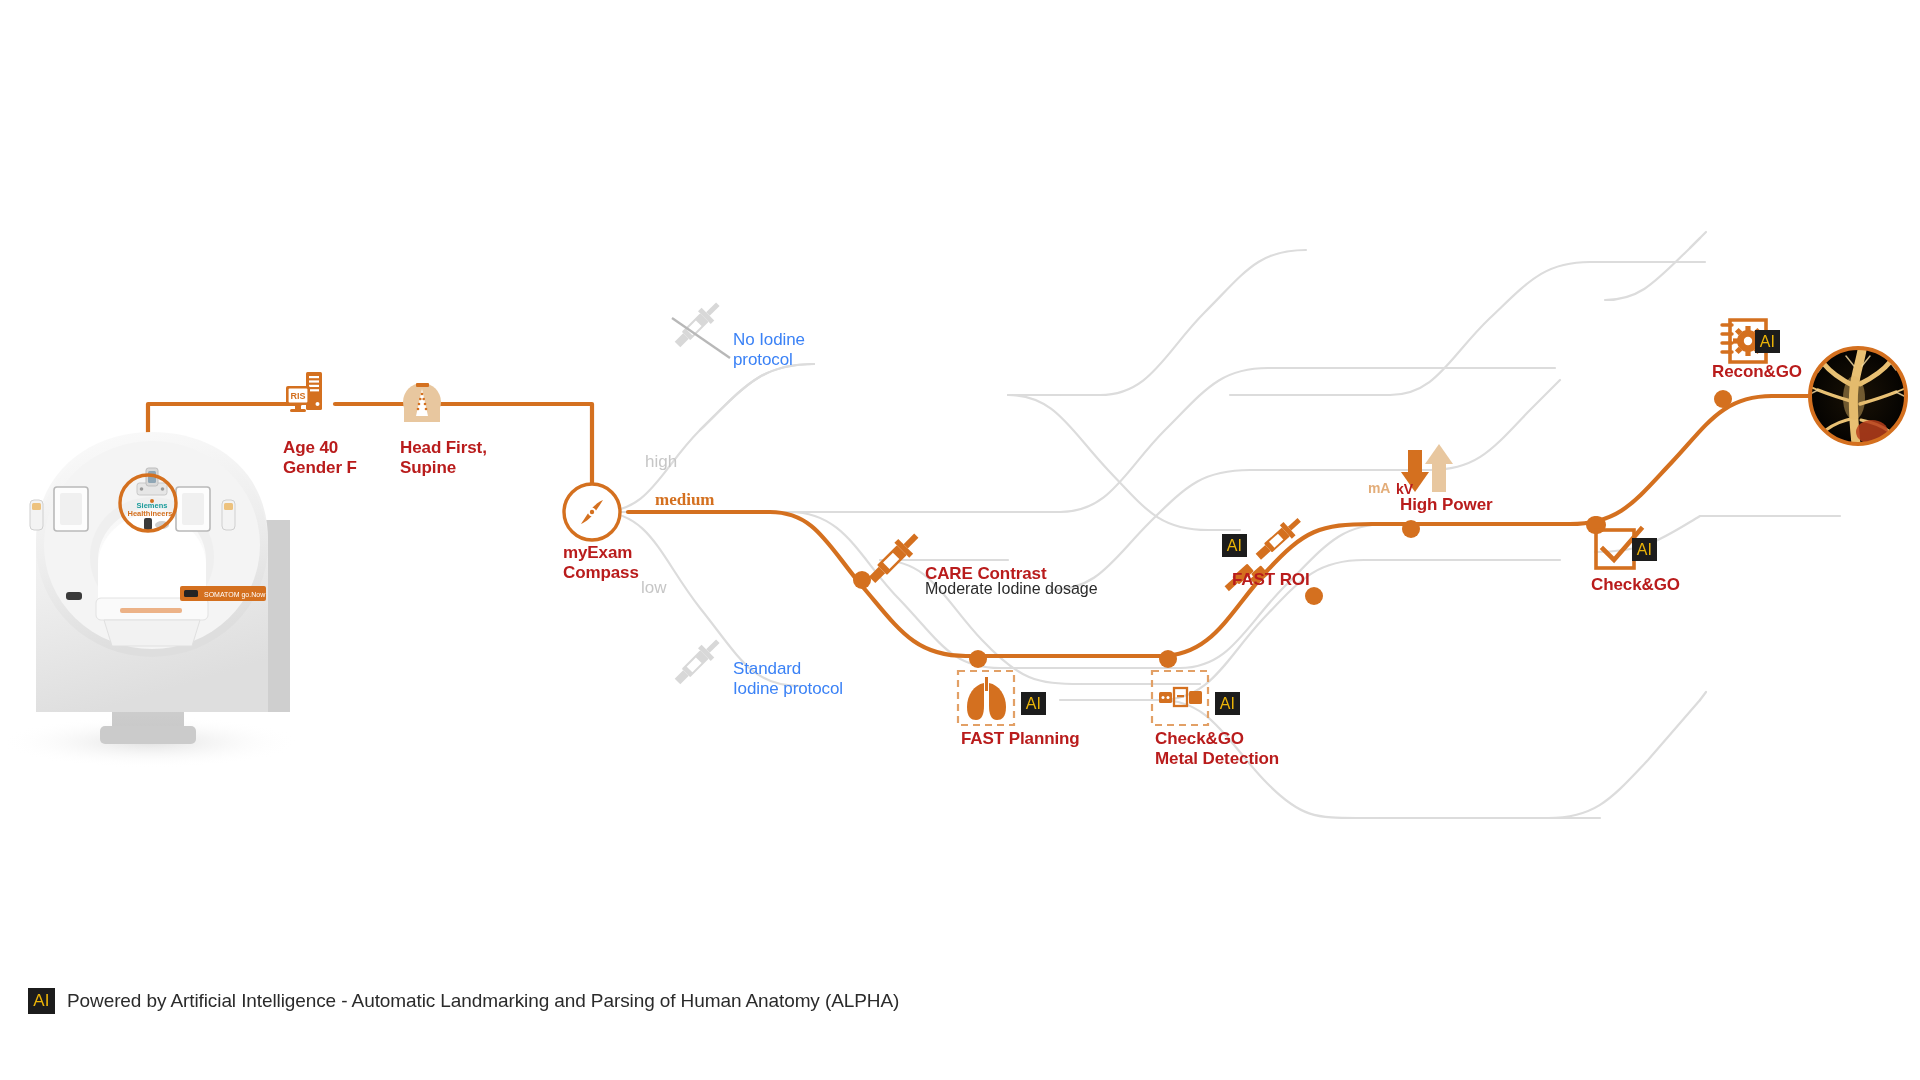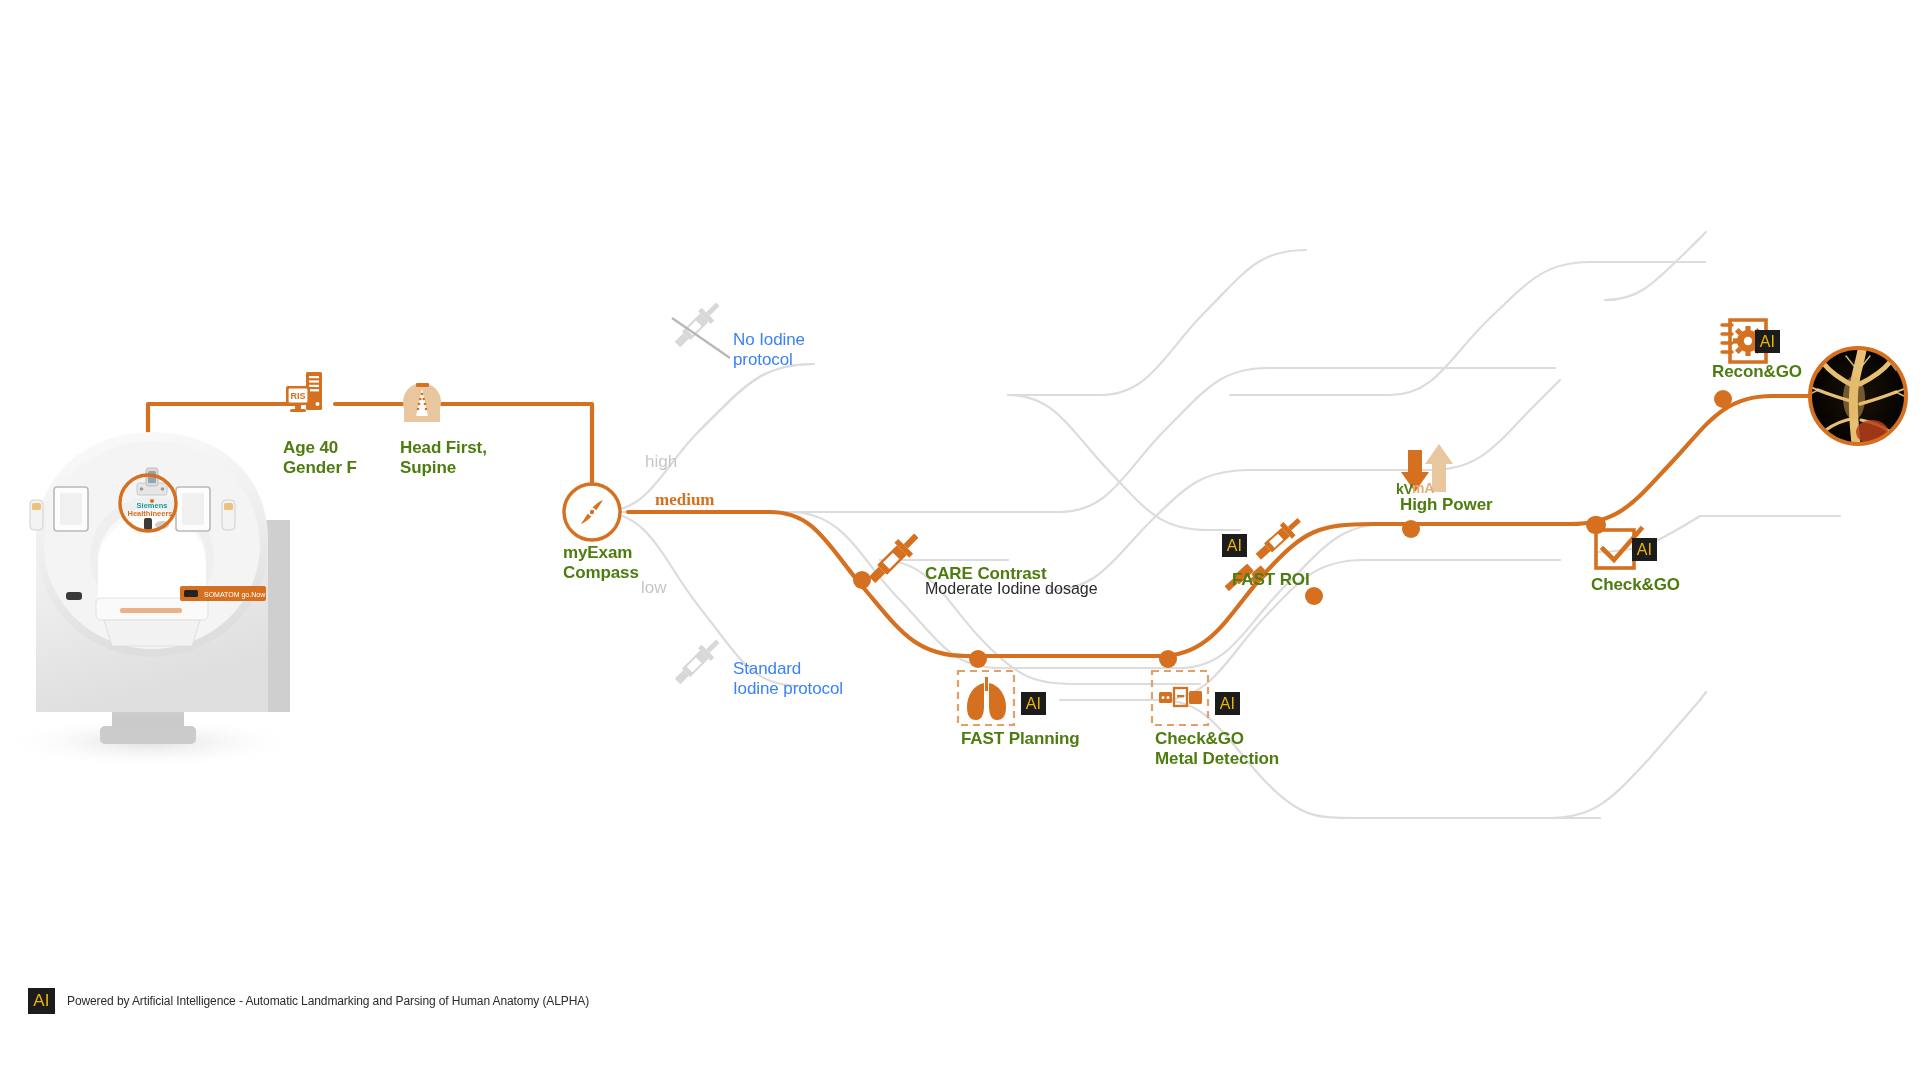--- a/index.html
+++ b/index.html
@@ -30,21 +30,21 @@
   }
   svg.layer { pointer-events: none; }
 
   
   .node-label {
     position: absolute;
     font-family: "Liberation Sans", sans-serif;
     font-size: 17px;
     line-height: 20px;
     font-weight: 700;
-    color: #4d7c0f;
+    color: #b91c1c;
     white-space: pre-line;
     letter-spacing: -0.1px;
   }
   .node-label.muted {
     color: #3b82f6;
     font-weight: 400;
   }
   .sub-label {
     position: absolute;
     font-family: "Liberation Sans", sans-serif;
@@ -93,21 +93,21 @@
   }
   #footer .ai-badge {
     position: static;
     width: 27px;
     height: 26px;
     line-height: 26px;
     font-size: 17px;
   }
   #footer-text {
     font-family: "Liberation Sans", sans-serif;
-    font-size: 12px;
+    font-size: 19px;
     color: #2b2b2b;
     letter-spacing: -0.1px;
   }
 </style>
 </head>
 <body>
 
 <div id="stage">
 
   <svg class="layer" width="1920" height="1080" viewBox="0 0 1920 1080" fill="none">
@@ -472,21 +472,21 @@
 
   <div class="node-label" style="left:1232px; top:570px;">FAST ROI</div>
 
   <div class="node-label" style="left:1400px; top:495px;">High Power</div>
 
   <div class="node-label" style="left:1591px; top:575px;">Check&amp;GO</div>
 
   <div class="node-label" style="left:1712px; top:362px;">Recon&amp;GO</div>
 
   <div class="node-label" style="left:1396px; top:455px; font-size:14px;margin-top:24px;">kV</div>
-  <div class="node-label" style="left:1412px; top:478px; font-size:14px; color:#e3ad79;">mA</div>
+  <div class="node-label" style="left:1368px; top:478px; font-size:14px; color:#e3ad79;">mA</div>
 
   <div class="branch-label" style="left:645px; top:452px;">high</div>
   <div class="branch-label active" style="left:655px; top:490px;">medium</div>
   <div class="branch-label" style="left:641px; top:578px;">low</div>
 
   <div class="ai-badge" style="left:1021px; top:692px;">AI</div>
   <div class="ai-badge" style="left:1215px; top:692px;">AI</div>
   <div class="ai-badge" style="left:1222px; top:534px;">AI</div>
   <div class="ai-badge" style="left:1632px; top:538px;">AI</div>
   <div class="ai-badge" style="left:1755px; top:330px;">AI</div>

